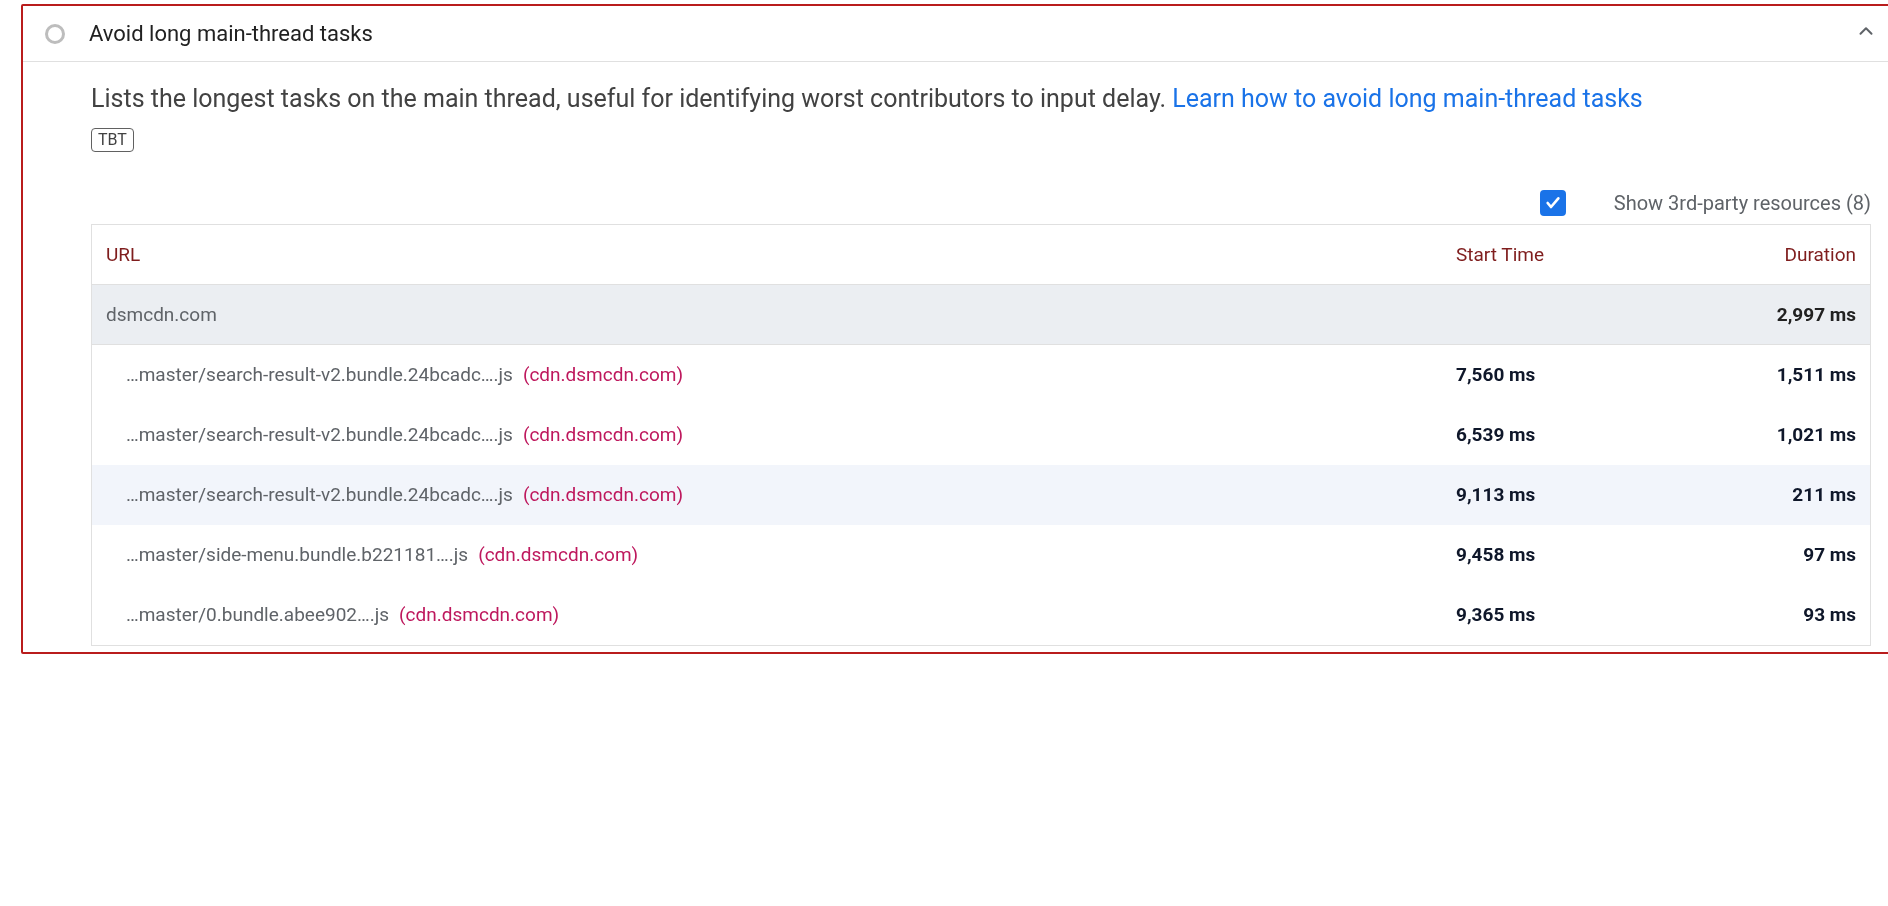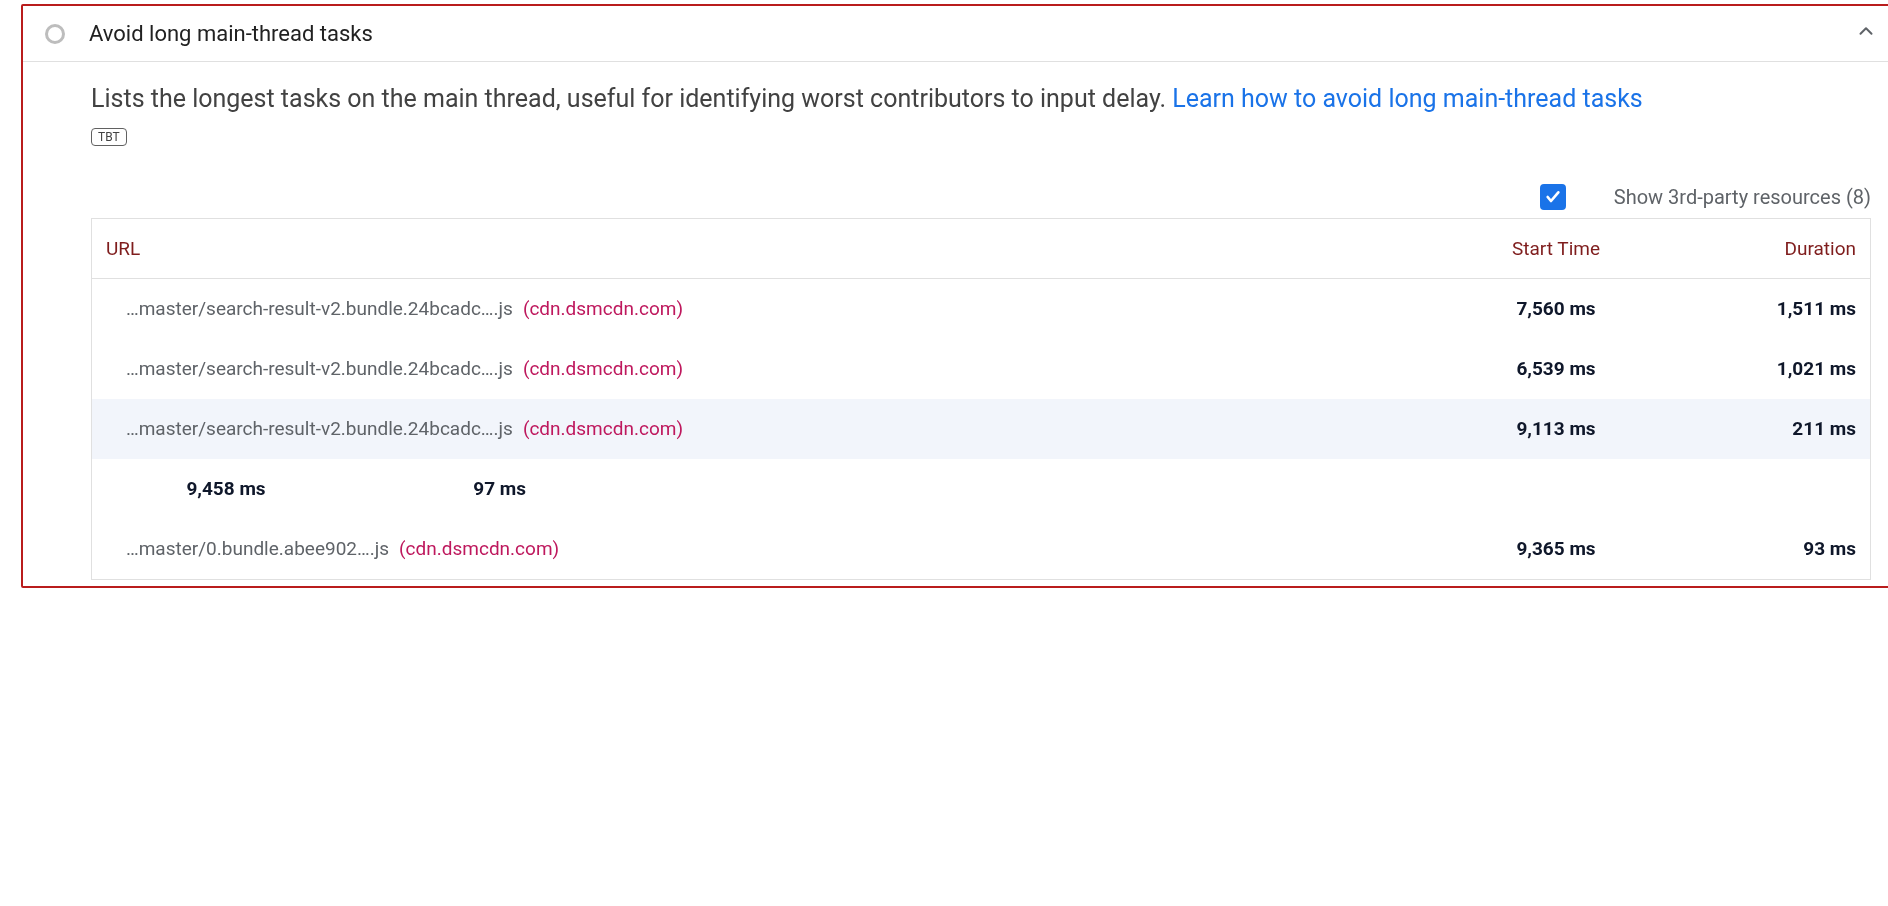--- a/index.html
+++ b/index.html
@@ -54,21 +54,21 @@
     }
     .desc a {
       color: #1a73e8;
       text-decoration: none;
     }
     .tag {
       display: inline-block;
       border: 1.5px solid #616161;
       border-radius: 4px;
       padding: 0px 6px;
-      font-size: 12px;
+      font-size: 16px;
       color: #424242;
       margin-top: 10px;
       line-height: 1.4;
     }
     .checkbox-row {
       display: flex;
       justify-content: flex-end;
       align-items: center;
       margin-top: 38px;
       margin-bottom: 8px;
@@ -95,21 +95,21 @@
       border-collapse: collapse;
     }
     .th-row {
       display: flex;
       padding: 18px 14px;
       color: #7f1d1d;
       font-size: 19px;
       border-bottom: 1px solid #e0e0e0;
     }
     .col-url { flex: 1 1 auto; text-align: left; }
-    .col-start { flex: 0 0 200px; text-align: center; }
+    .col-start { flex: 0 0 200px; text-align: left; }
     .col-dur { flex: 0 0 200px; text-align: right; }
     .group-row {
       display: flex;
       padding: 18px 14px;
       background: #ebeef2;
       color: #5f6368;
       font-size: 19px;
       border-bottom: 1px solid #e0e0e0;
     }
     .group-total {
@@ -163,37 +163,43 @@
       </span>
       <span>Show 3rd-party resources (8)</span>
     </div>
 
     <div class="table">
       <div class="th-row">
         <div class="col-url">URL</div>
         <div class="col-start">Start Time</div>
         <div class="col-dur">Duration</div>
       </div>
+      <div class="group-row">
+        <div class="col-url">dsmcdn.com</div>
+        <div class="col-start"></div>
+        <div class="col-dur group-total">2,997 ms</div>
+      </div>
       <div id="rows">
           <div class="item-row">
             <div class="col-url"><span class="item-url-main">…master/search-result-v2.bundle.24bcadc….js</span><span class="item-url-host">(cdn.dsmcdn.com)</span></div>
             <div class="col-start">7,560 ms</div>
             <div class="col-dur">1,511 ms</div>
           </div>
           <div class="item-row">
             <div class="col-url"><span class="item-url-main">…master/search-result-v2.bundle.24bcadc….js</span><span class="item-url-host">(cdn.dsmcdn.com)</span></div>
             <div class="col-start">6,539 ms</div>
             <div class="col-dur">1,021 ms</div>
           </div>
           <div class="item-row highlight">
             <div class="col-url"><span class="item-url-main">…master/search-result-v2.bundle.24bcadc….js</span><span class="item-url-host">(cdn.dsmcdn.com)</span></div>
             <div class="col-start">9,113 ms</div>
             <div class="col-dur">211 ms</div>
           </div>
           <div class="item-row">
+            <div class="col-url"><span class="item-url-main">…master/side-menu.bundle.b221181….js</span><span class="item-url-host">(cdn.dsmcdn.com)</span></div>
             <div class="col-start">9,458 ms</div>
             <div class="col-dur">97 ms</div>
           </div>
           <div class="item-row">
             <div class="col-url"><span class="item-url-main">…master/0.bundle.abee902….js</span><span class="item-url-host">(cdn.dsmcdn.com)</span></div>
             <div class="col-start">9,365 ms</div>
             <div class="col-dur">93 ms</div>
           </div>
         </div>
     </div>

